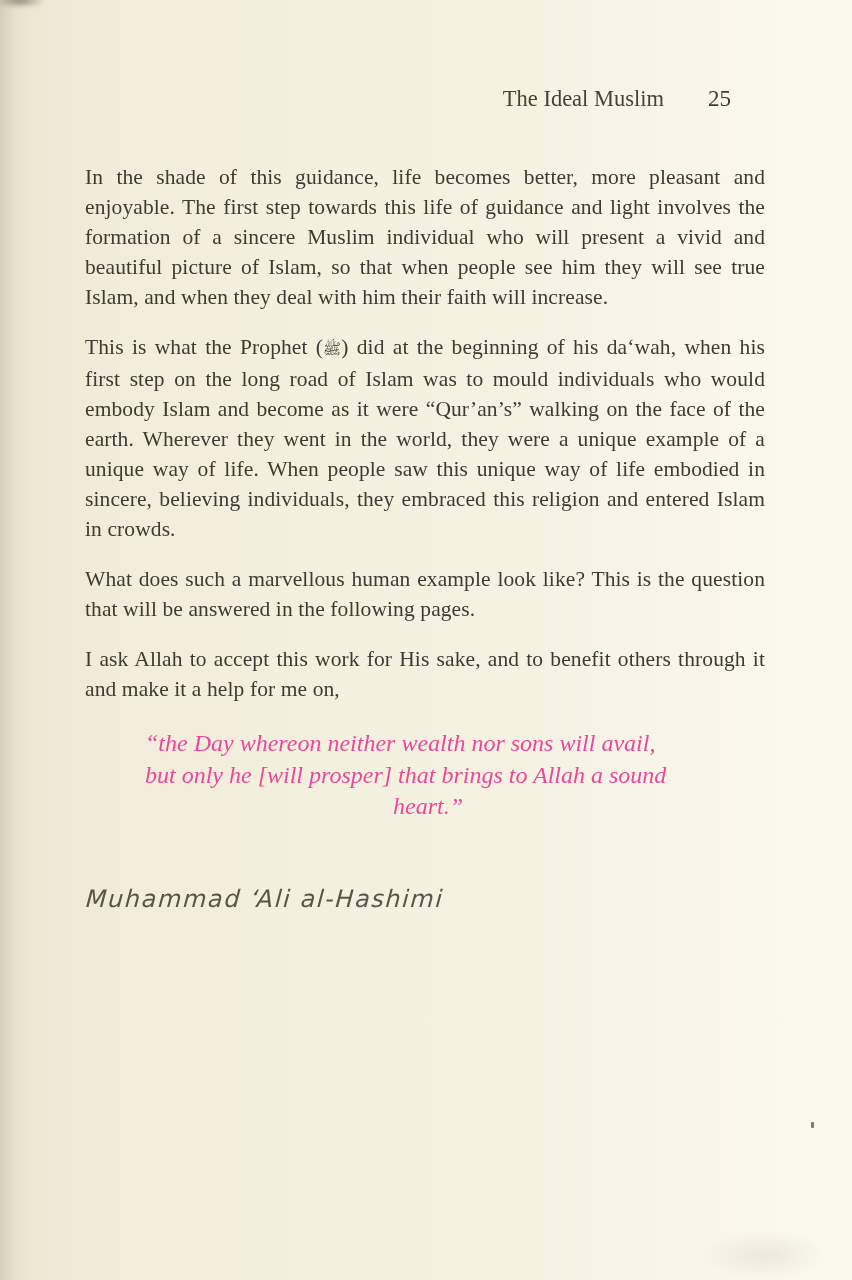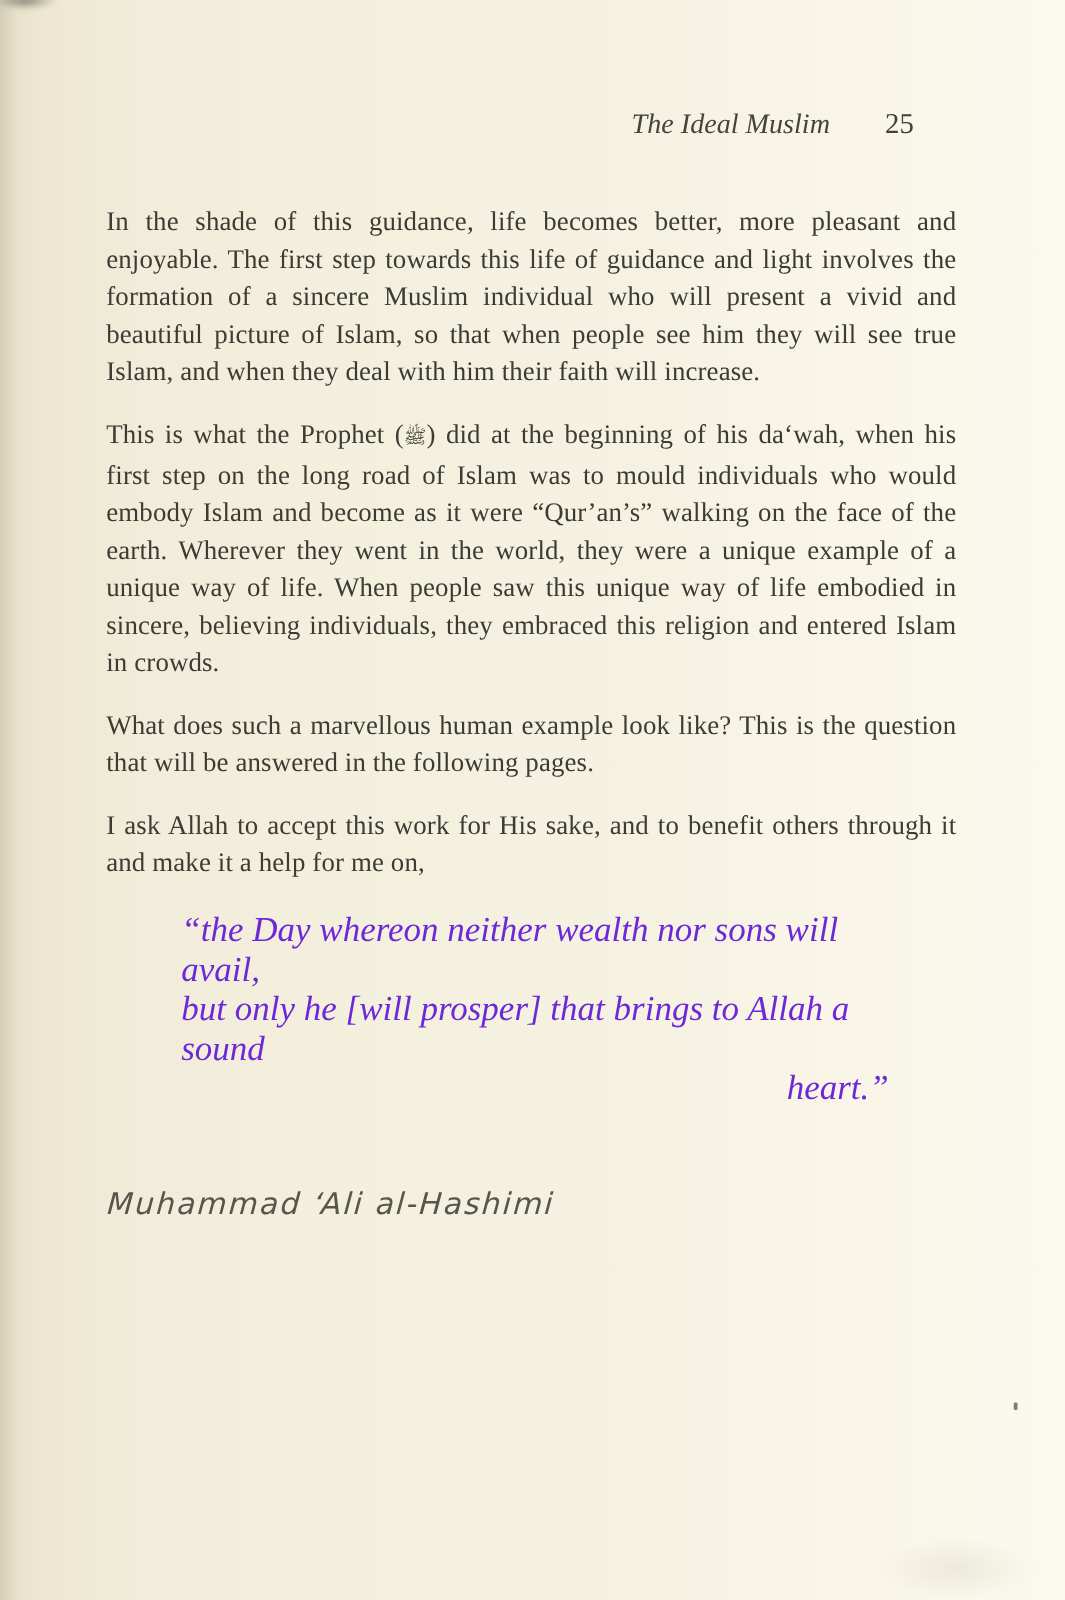--- a/index.html
+++ b/index.html
@@ -20,21 +20,20 @@
     width: 680px;
   }
   
   .running-head {
     text-align: right;
     padding-right: 34px;
     margin-bottom: 50px;
     white-space: nowrap;
   }
   .running-title {
-    font-style: italic;
     font-size: 22.5px;
     color: #46433b;
   }
   .page-number {
     display: inline-block;
     margin-left: 40px;
     font-size: 23px;
     color: #413e37;
   }
   
@@ -48,27 +47,27 @@
   .para .it { }
   .para .sym {
     font-size: 15px;
     letter-spacing: 0;
   }
   
   .quote {
     margin: 24px 0 0 60px;
     width: 566px;
     font-style: italic;
-    font-size: 28px;
+    font-size: 24px;
     line-height: 31.5px;
-    color: #6d28d9;
+    color: #ec4899;
   }
   .quote-lastline {
     display: flex;
-    justify-content: flex-end;
+    justify-content: center;
     gap: 12px;
   }
   
   .signature {
     margin-top: 62px;
     font-family: "DejaVu Sans", "Liberation Sans", sans-serif;
     font-style: italic;
     font-size: 24px;
     letter-spacing: 1.6px;
     color: #57554c;

